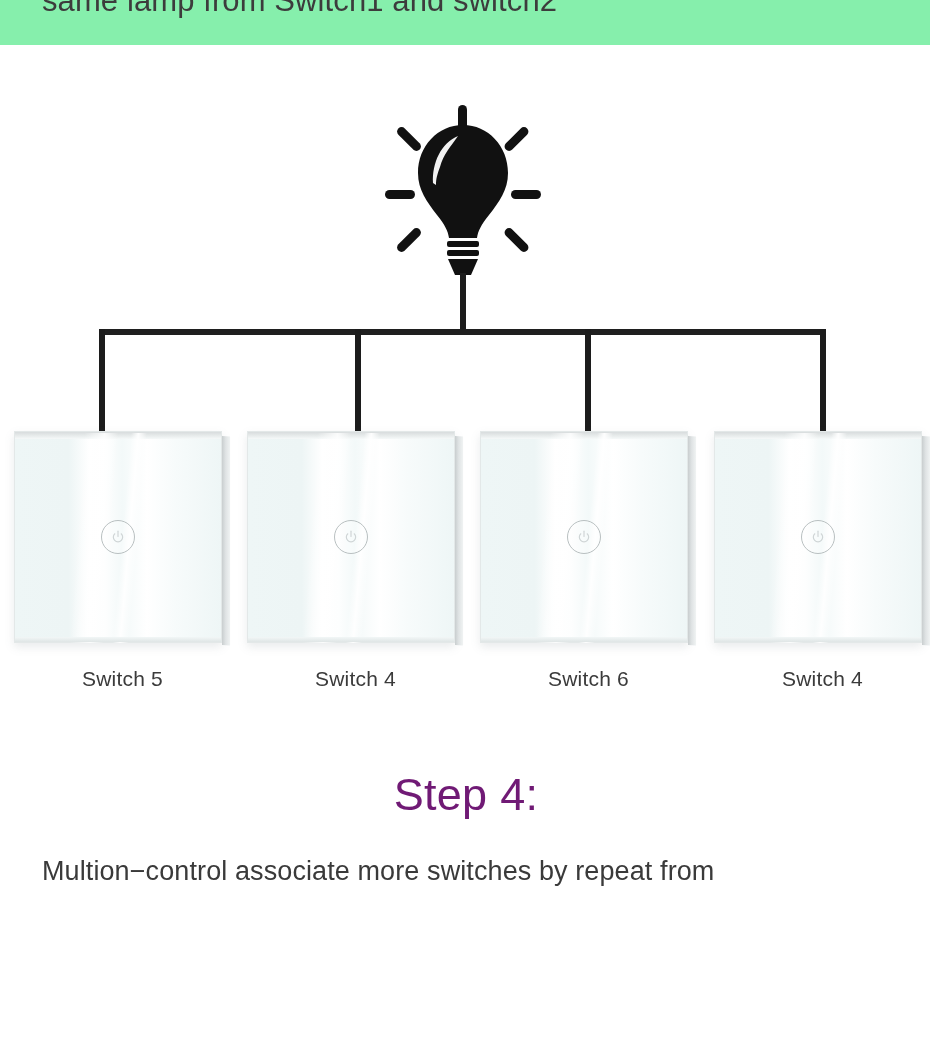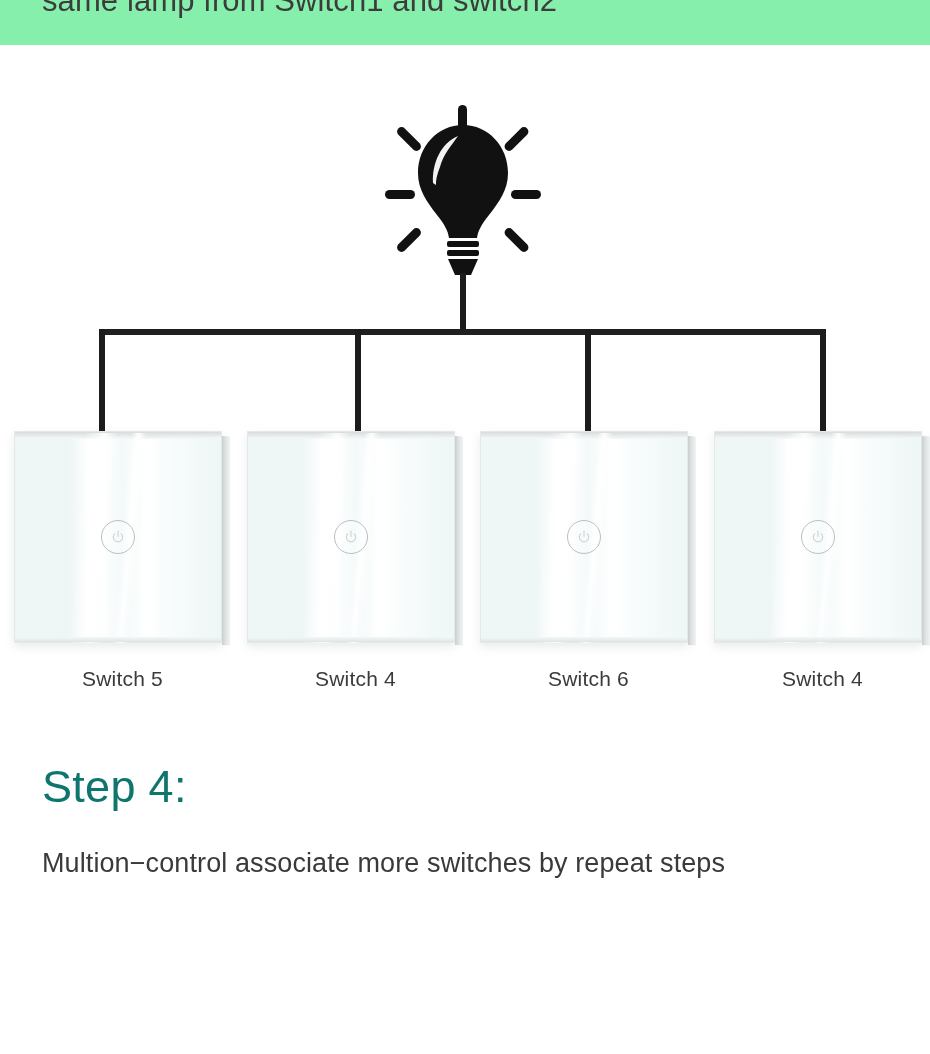--- a/index.html
+++ b/index.html
@@ -213,24 +213,25 @@
   
   .text-block {
     position: absolute;
     left: 42px;
     top: 752px;
     width: 848px;
   }
   .step-title {
     font-size: 45px;
     font-weight: 400;
-    color: #0f766e;
+    color: #701a75;
     line-height: 54px;
-    margin: 8px 0 20px 0;
+    margin: 16px 0 20px 0;
     letter-spacing: .3px;
+    text-align: center;
   }
   .step-body {
     font-size: 27px;
     font-weight: 400;
     color: #3a3a3a;
     line-height: 58px;
     margin: 0;
     max-width: 760px;
     letter-spacing: .1px;
   }
@@ -360,14 +361,14 @@
       </div>
       <div class="plate-side" style="left:216px;top:5px;"></div>
       <div class="switch-label">Switch 4</div>
     </div>
 
   </div>
 </div>
 
 <div class="text-block">
   <h2 class="step-title">Step 4:</h2>
-  <p class="step-body">Multion−control associate more switches by repeat steps</p>
+  <p class="step-body">Multion−control associate more switches by repeat from</p>
 </div>
 
 </body></html>

